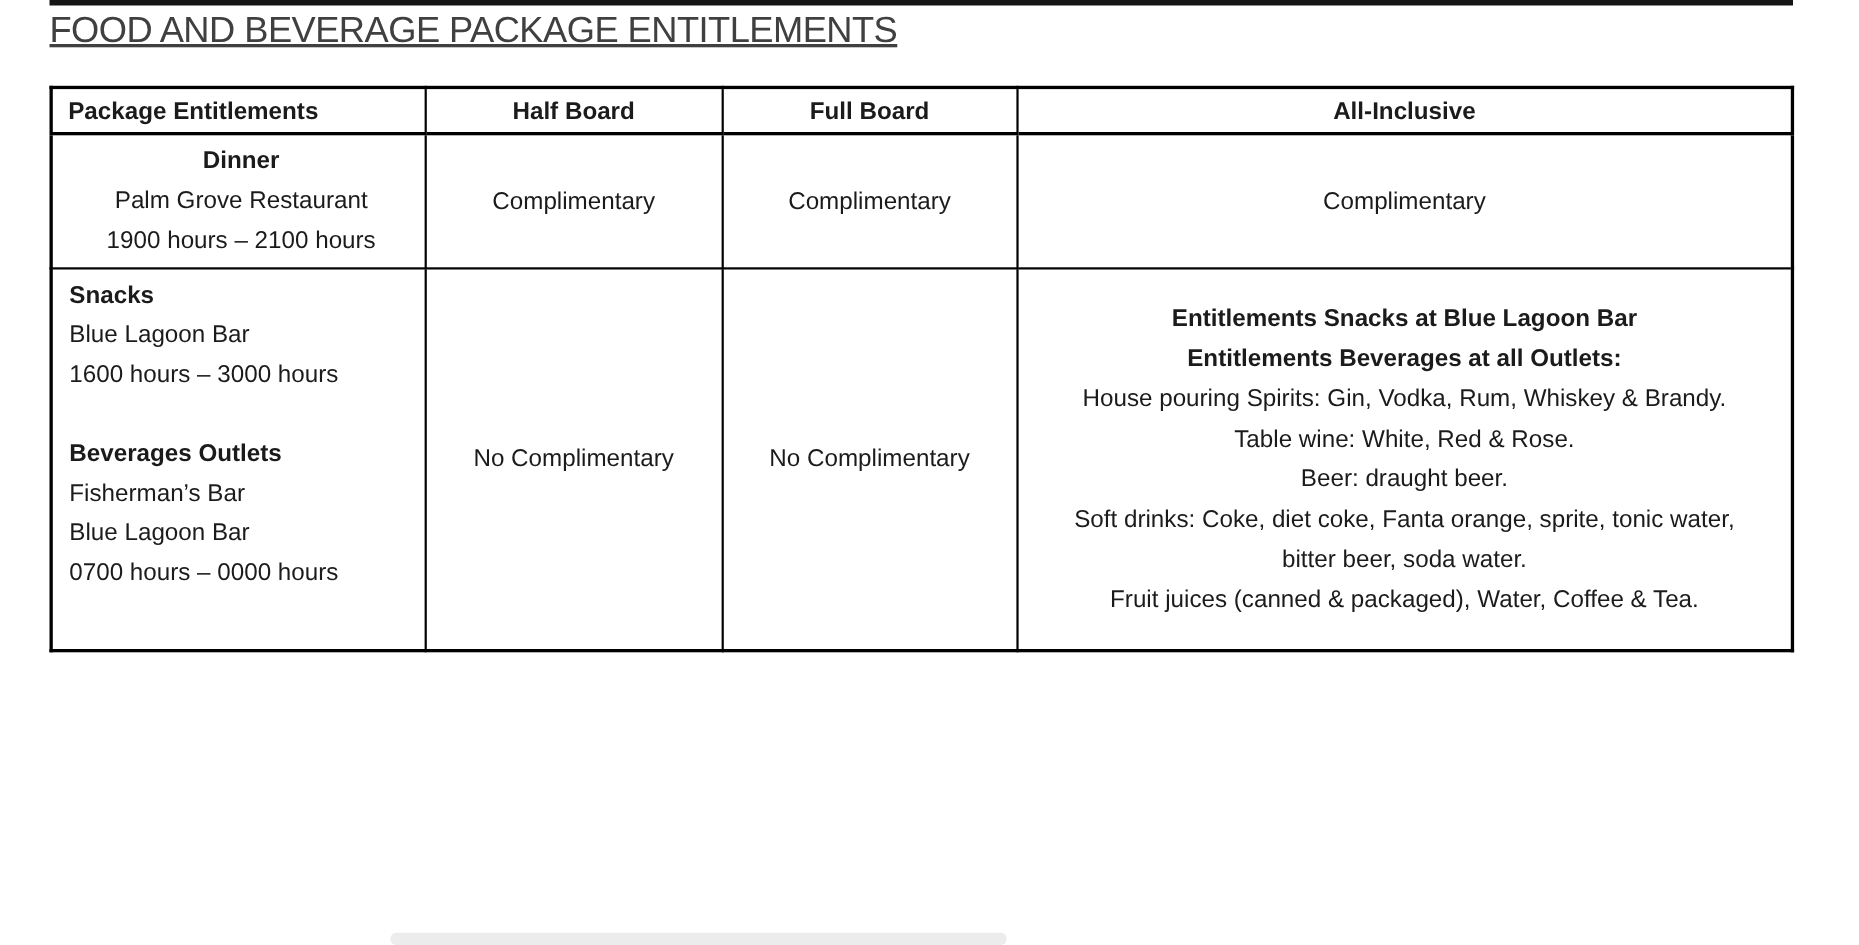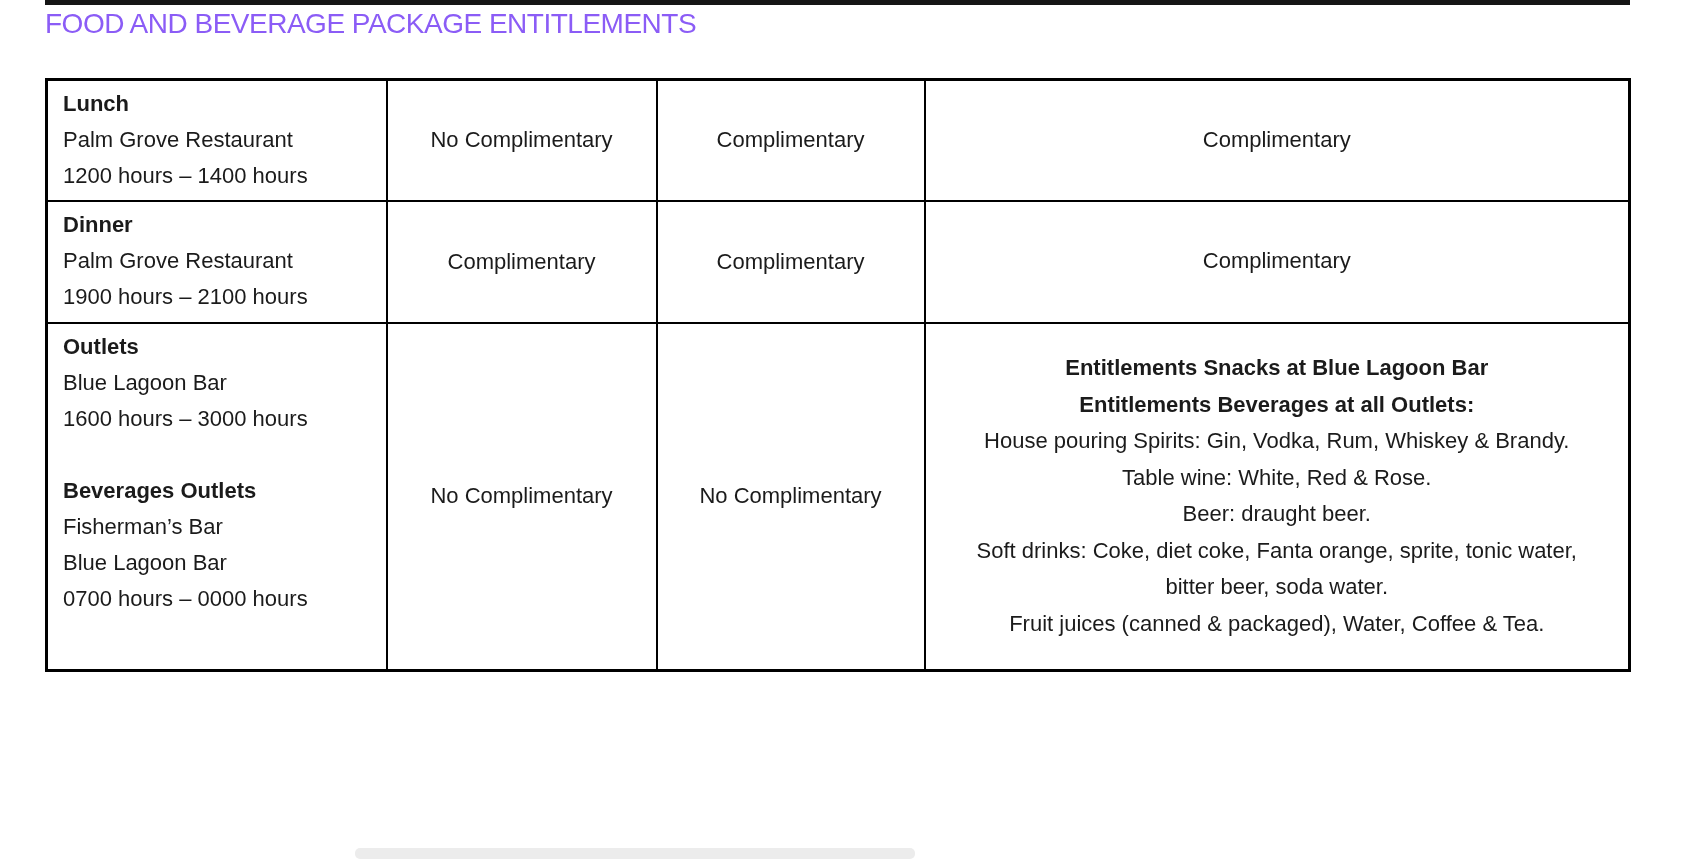--- a/index.html
+++ b/index.html
@@ -13,25 +13,26 @@
   }
   .top-rule {
     position: absolute;
     left: 45px; top: 0;
     width: 1585px; height: 5px;
     background: #151515;
   }
   .doc-title {
     position: absolute;
     left: 45px; top: 8px;
-    font-size: 28px;
+    font-size: 33px;
     font-weight: 400;
     letter-spacing: -0.5px;
-    color: #8b5cf6;
+    color: #404040;
     white-space: nowrap;
+    text-decoration: underline;
   }
   table.entitlements {
     position: absolute;
     left: 45px; top: 78px;
     width: 1583px;
     border-collapse: collapse;
     table-layout: fixed;
     border: 3px solid #000;
     font-size: 22px;
   }
@@ -66,21 +67,21 @@
   td.all-inclusive-cell {
     text-align: center;
     vertical-align: middle;
     padding: 6px 30px;
     line-height: 36.5px;
   }
   .cell-line { min-height: 36px; }
   .cell-line.bold { font-weight: bold; }
   tr.row-breakfast td { height: 122px; }
   tr.row-lunch td     { height: 121px; }
-  tr.row-dinner td    { height: 122px; }
+  tr.row-dinner td    { height: 122px; text-align: center; }
   tr.row-snacks td    { height: 348px; }
   .scan-shadow {
     position: absolute;
     left: 355px; top: 848px;
     width: 560px; height: 11px;
     background: #ececec;
     border-radius: 5px;
   }
 </style>
 </head>
@@ -91,51 +92,45 @@
 <h1 class="doc-title">FOOD AND BEVERAGE PACKAGE ENTITLEMENTS</h1>
 
 <table class="entitlements">
   <colgroup>
     <col class="c1">
       <col class="c2">
       <col class="c3">
       <col class="c4">
   </colgroup>
   <tbody>
+      <tr class="header-row">
+    <th class="col-entitlements">Package Entitlements</th>
+    <th>Half Board</th>
+    <th>Full Board</th>
+    <th>All-Inclusive</th>
+  </tr>
 
 
-  <tr class="row-lunch">
-    <td class="entitlement-cell">
-          <div class="cell-line bold">Lunch</div>
-          <div class="cell-line">Palm Grove Restaurant</div>
-          <div class="cell-line">1200 hours – 1400 hours</div>
-        </td>
-    <td class="value-cell">No Complimentary</td>
-    <td class="value-cell">Complimentary</td>
-    <td class="all-inclusive-cell">
-          <div class="cell-line">Complimentary</div>
-        </td>
-  </tr>
 
   <tr class="row-dinner">
     <td class="entitlement-cell">
           <div class="cell-line bold">Dinner</div>
           <div class="cell-line">Palm Grove Restaurant</div>
           <div class="cell-line">1900 hours – 2100 hours</div>
         </td>
     <td class="value-cell">Complimentary</td>
     <td class="value-cell">Complimentary</td>
     <td class="all-inclusive-cell">
           <div class="cell-line">Complimentary</div>
         </td>
   </tr>
 
   <tr class="row-snacks">
     <td class="entitlement-cell">
-          <div class="cell-line bold">Outlets</div>
+          <div class="cell-line bold">Snacks</div>
           <div class="cell-line">Blue Lagoon Bar</div>
           <div class="cell-line">1600 hours – 3000 hours</div>
           <div class="cell-line">&nbsp;</div>
           <div class="cell-line bold">Beverages Outlets</div>
           <div class="cell-line">Fisherman’s Bar</div>
           <div class="cell-line">Blue Lagoon Bar</div>
           <div class="cell-line">0700 hours – 0000 hours</div>
         </td>
     <td class="value-cell">No Complimentary</td>
     <td class="value-cell">No Complimentary</td>

